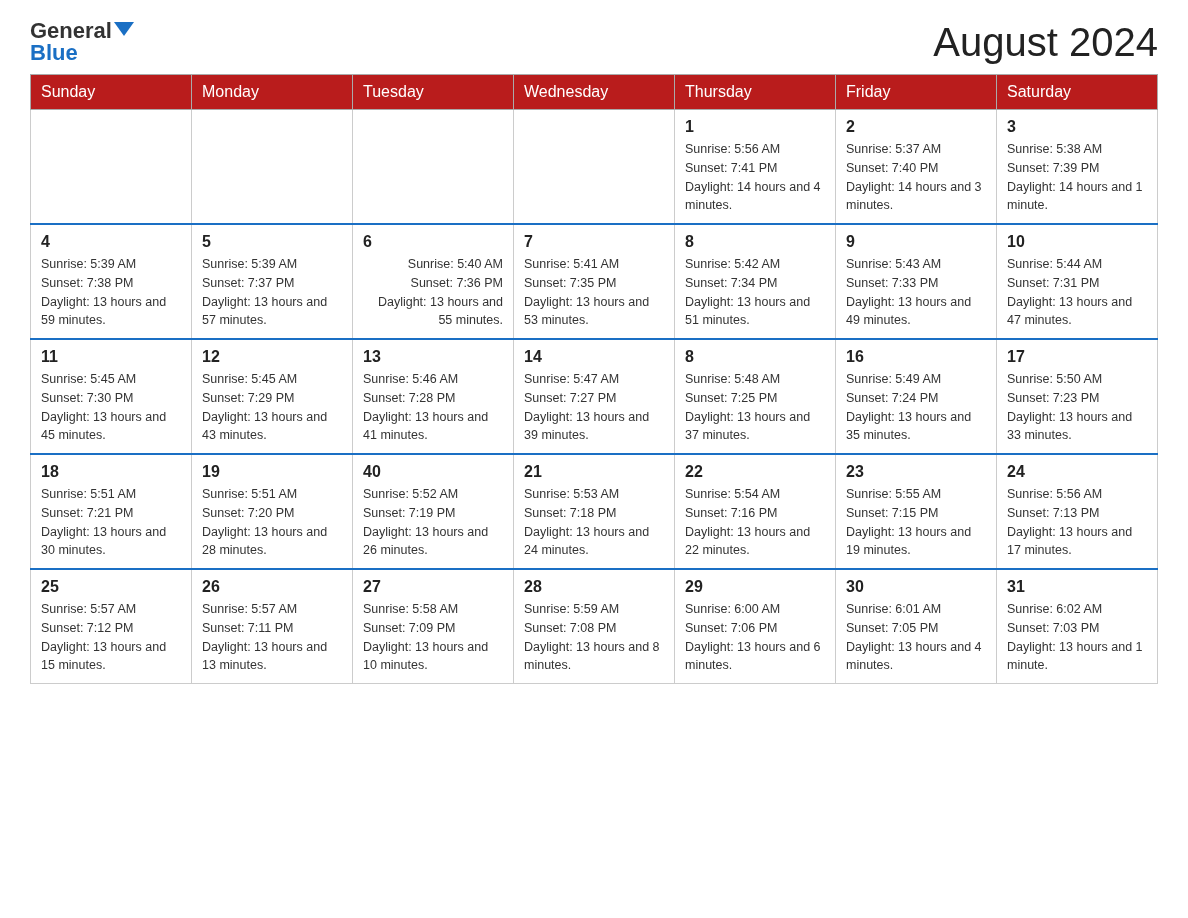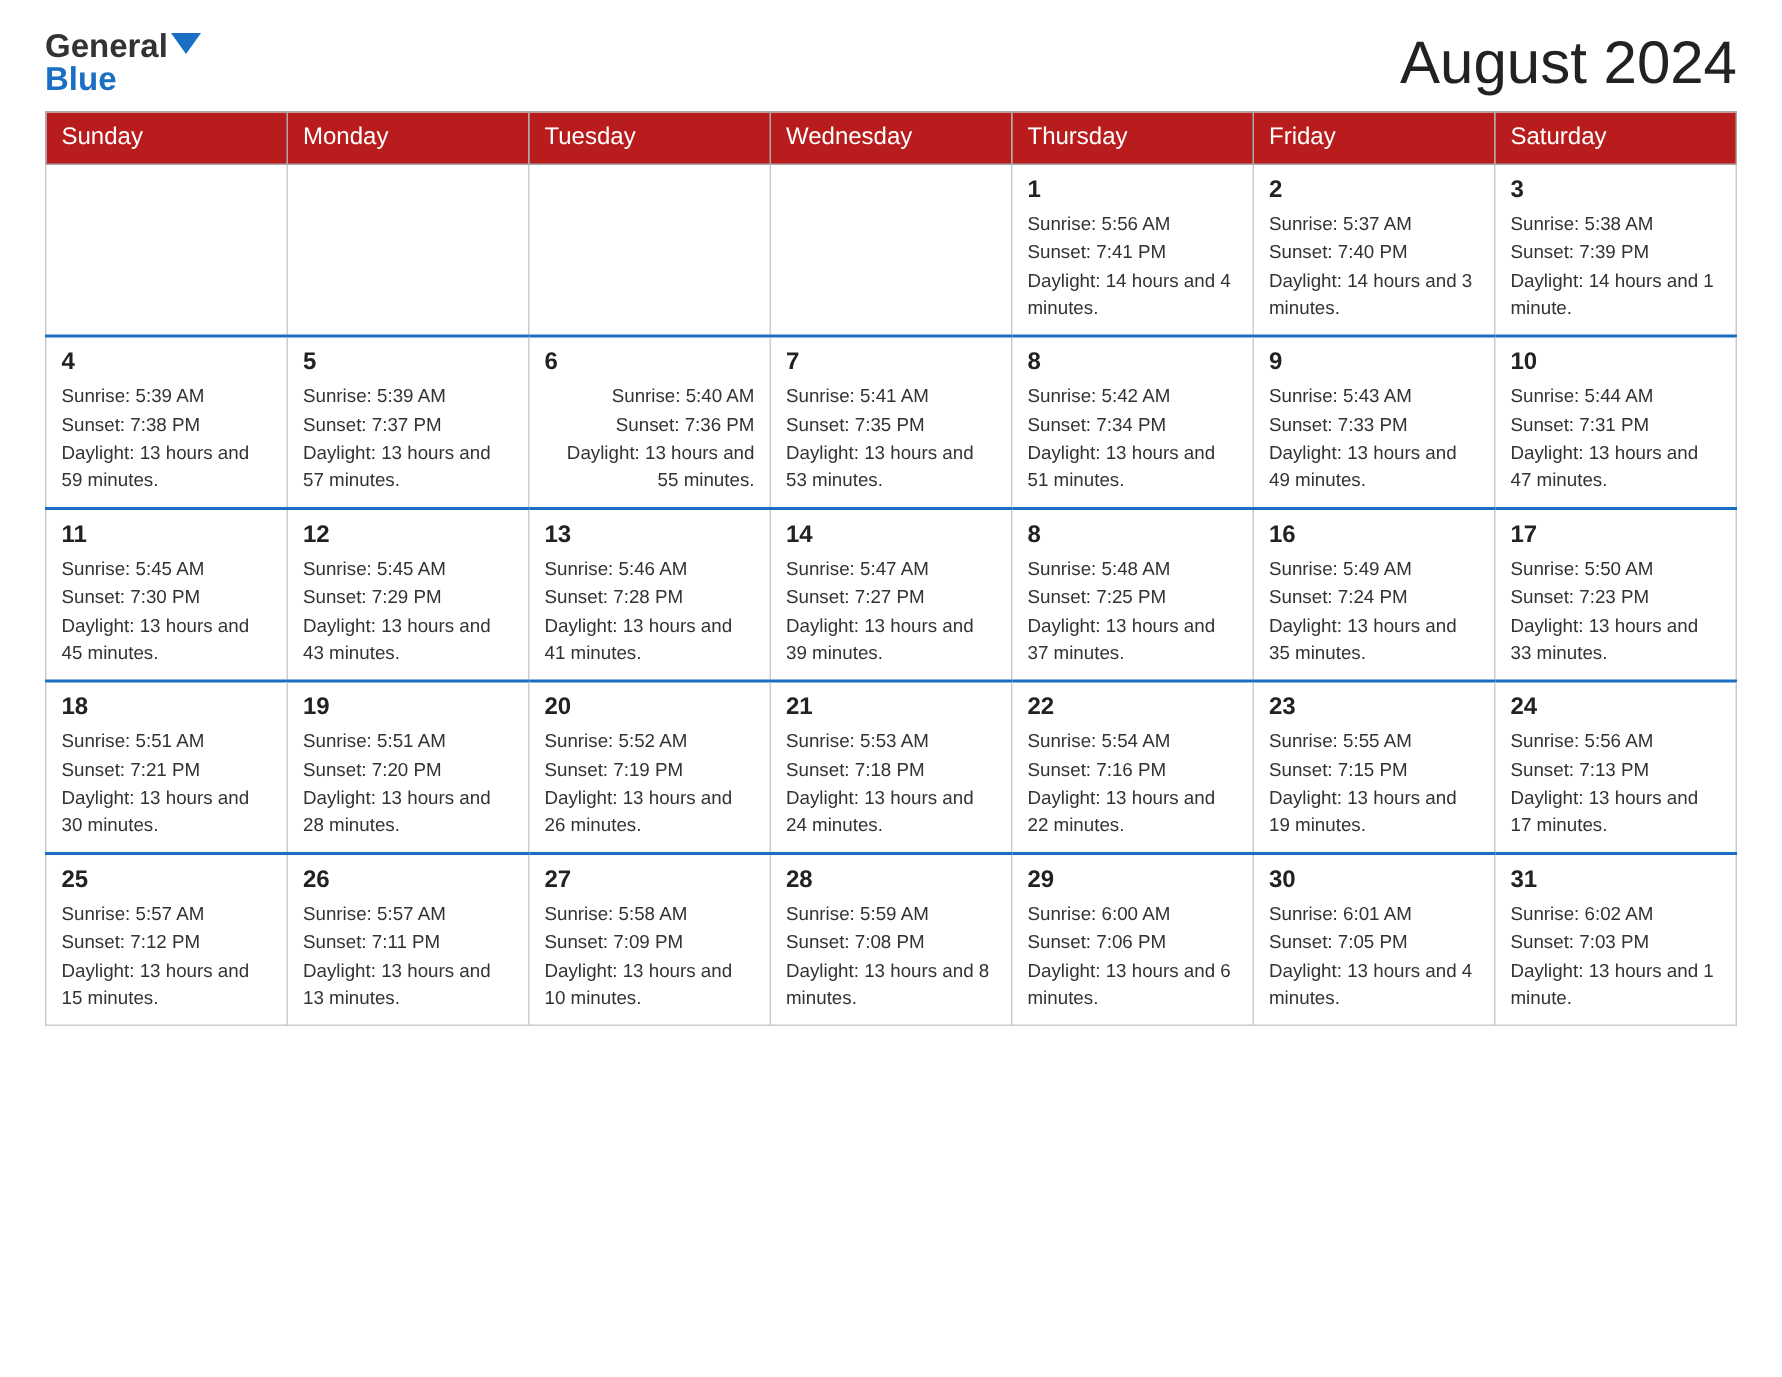--- a/index.html
+++ b/index.html
@@ -250,21 +250,21 @@
 Sunset: 7:21 PM
 Daylight: 13 hours and 30 minutes.</div>
         </td>
         <td>
           <span class="day-num">19</span>
           <div class="day-info" style="white-space: pre-line;">Sunrise: 5:51 AM
 Sunset: 7:20 PM
 Daylight: 13 hours and 28 minutes.</div>
         </td>
         <td>
-          <span class="day-num">20</span>
+          <span class="day-num">40</span>
           <div class="day-info" style="white-space: pre-line;">Sunrise: 5:52 AM
 Sunset: 7:19 PM
 Daylight: 13 hours and 26 minutes.</div>
         </td>
         <td>
           <span class="day-num">21</span>
           <div class="day-info" style="white-space: pre-line;">Sunrise: 5:53 AM
 Sunset: 7:18 PM
 Daylight: 13 hours and 24 minutes.</div>
         </td>

